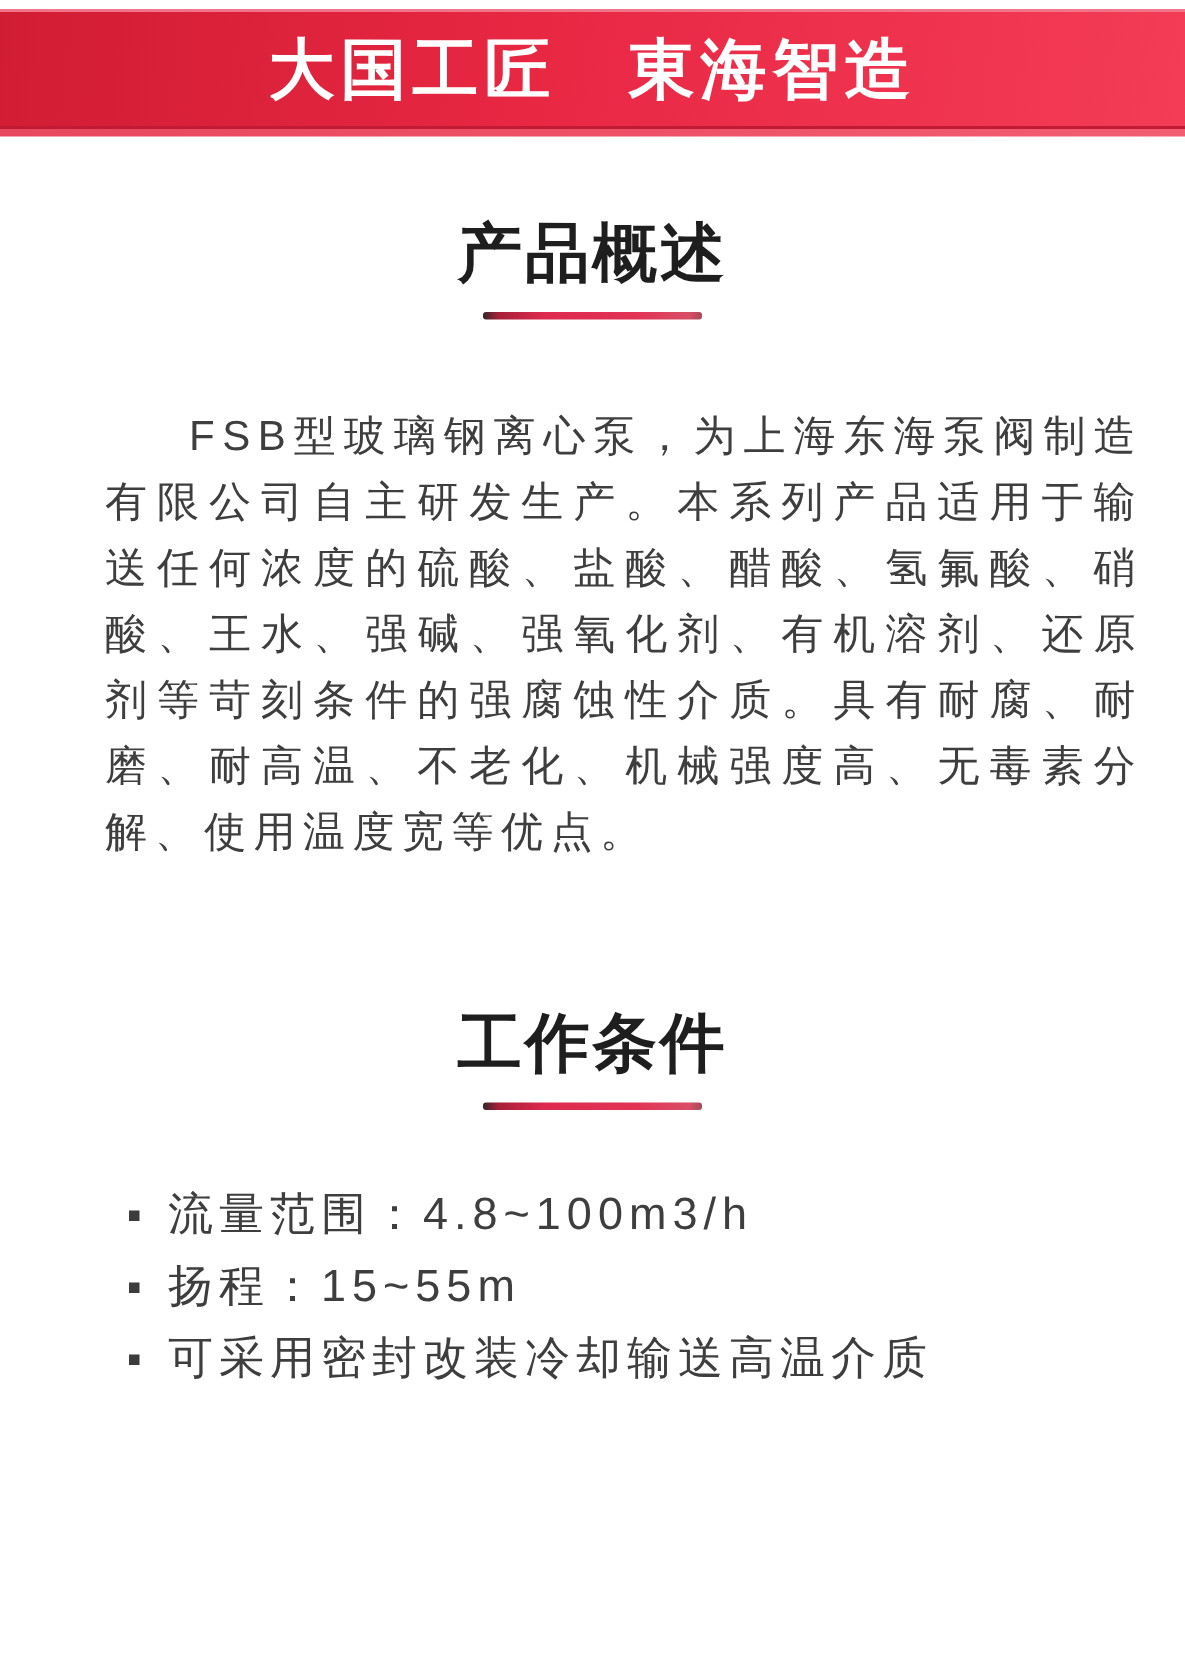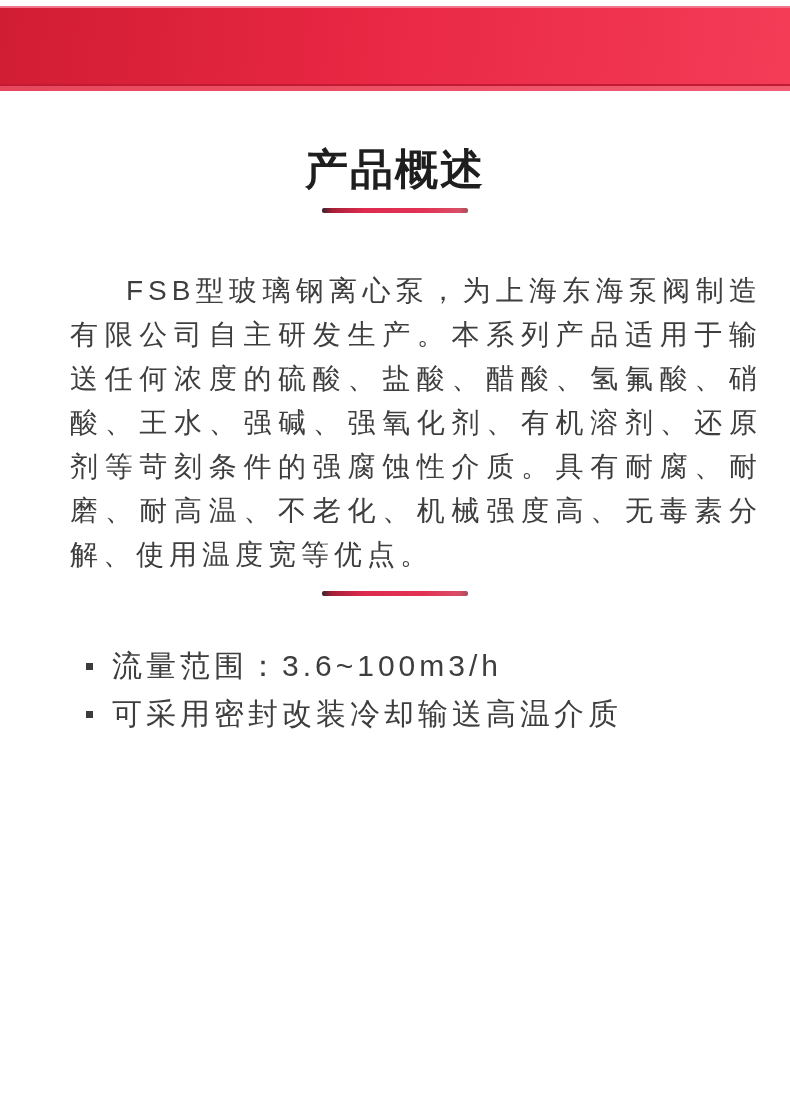--- a/index.html
+++ b/index.html
@@ -78,34 +78,40 @@
   }
   .dot{
     position:absolute;left:2px;top:21px;
     width:7px;height:7px;background:#3c3c3c;
   }
 </style>
 </head>
 <body>
 
 <header class="banner">
+  <h1>大国工匠　東海智造</h1>
   <div class="banner-strip"></div>
 </header>
 
 <section>
   <h2 class="sec-title first">产品概述</h2>
   <div class="title-underline"></div>
   <p class="para">FSB型玻璃钢离心泵，为上海东海泵阀制造有限公司自主研发生产。本系列产品适用于输送任何浓度的硫酸、盐酸、醋酸、氢氟酸、硝酸、王水、强碱、强氧化剂、有机溶剂、还原剂等苛刻条件的强腐蚀性介质。具有耐腐、耐磨、耐高温、不老化、机械强度高、无毒素分解、使用温度宽等优点。</p>
 </section>
 
 <section>
+  <h2 class="sec-title second">工作条件</h2>
   <div class="title-underline"></div>
   <ul class="cond-list">
     <li>
       <span class="dot"></span>
-      <span>流量范围：3.6~100m3/h</span>
+      <span>流量范围：4.8~100m3/h</span>
+    </li>
+    <li>
+      <span class="dot"></span>
+      <span>扬程：15~55m</span>
     </li>
     <li>
       <span class="dot"></span>
       <span>可采用密封改装冷却输送高温介质</span>
     </li>
   </ul>
 </section>
 
 </body></html>

